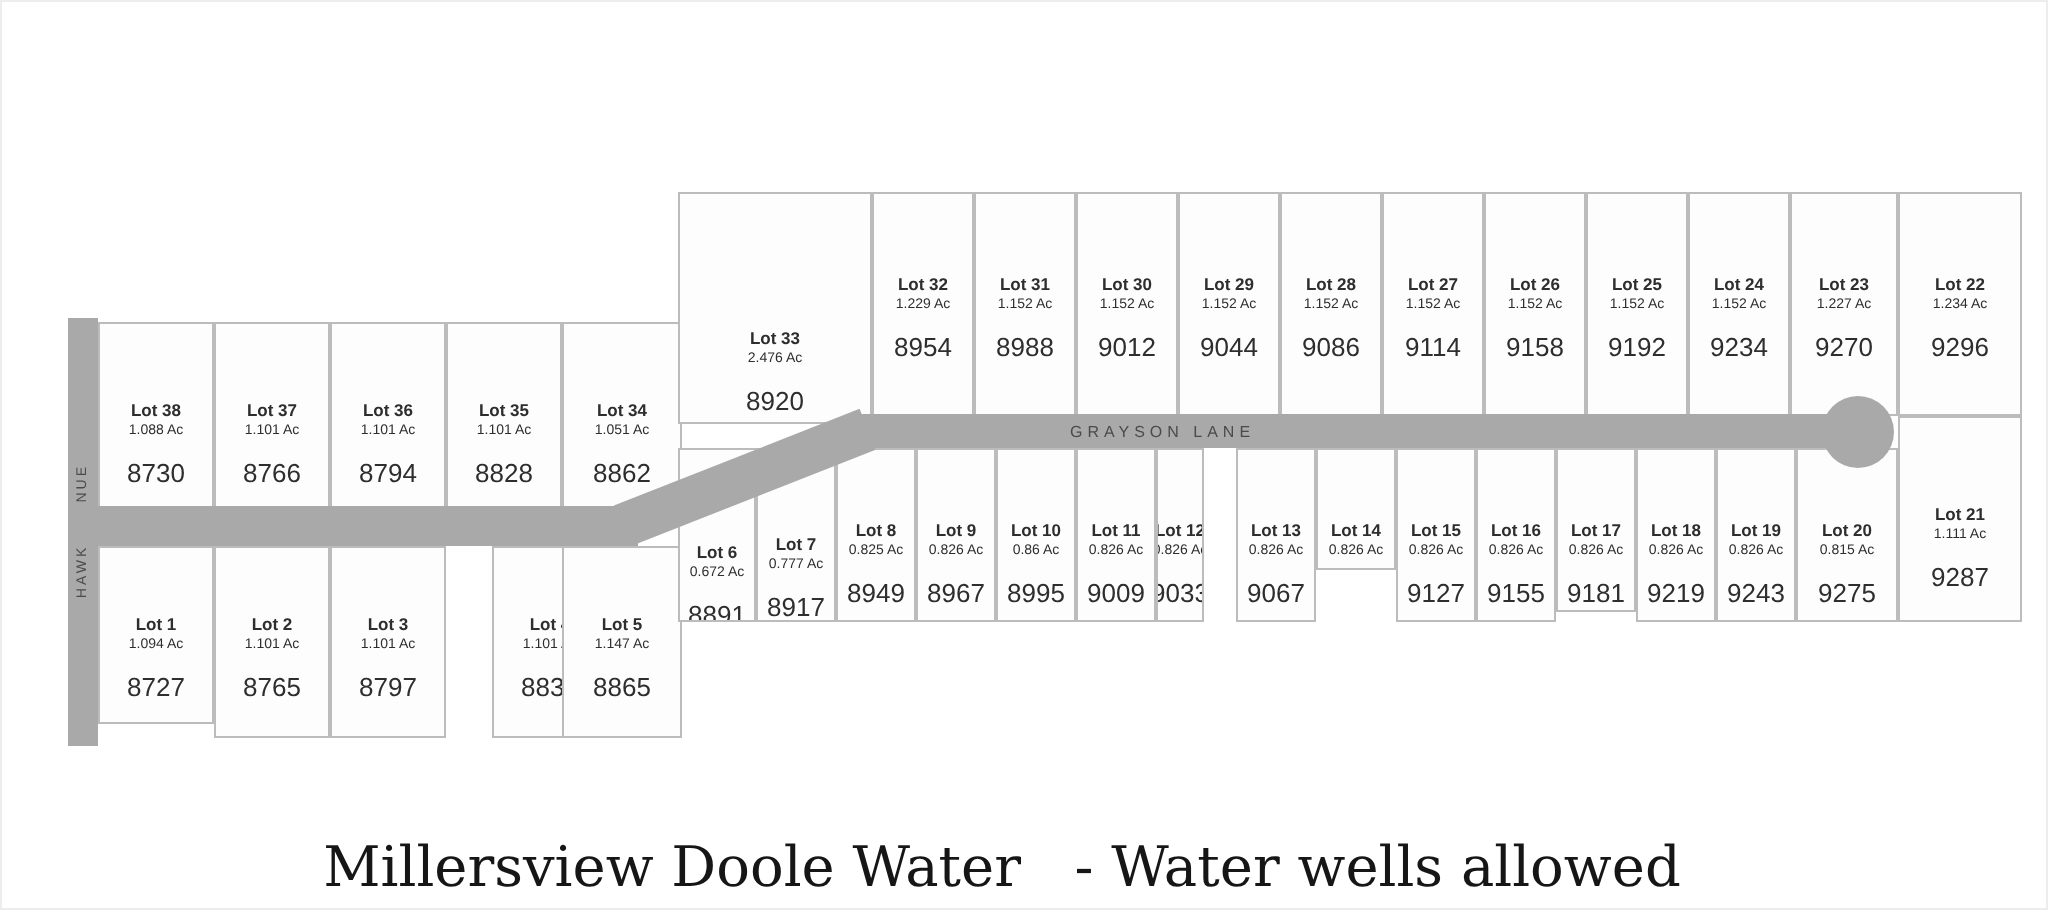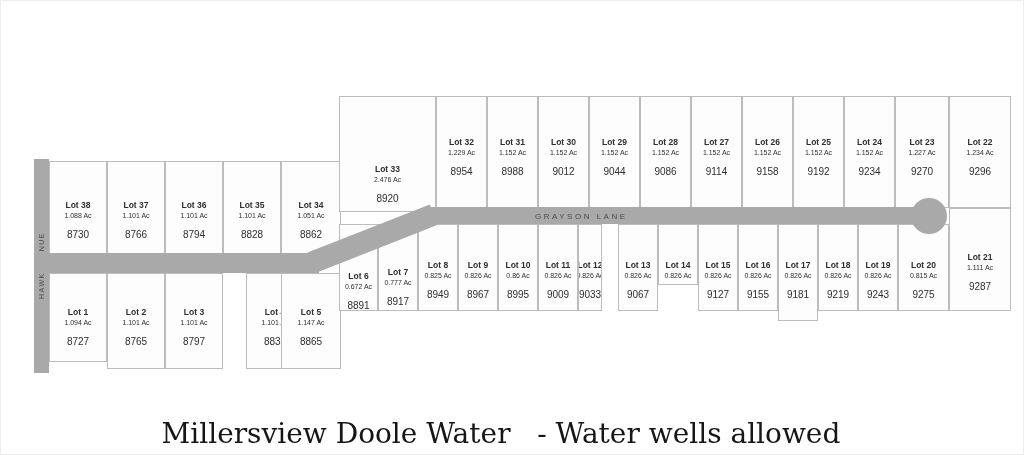--- a/index.html
+++ b/index.html
@@ -23,21 +23,21 @@
     border: 1px solid var(--lot_border, #bcbcbc);
     display: flex;
     flex-direction: column;
     align-items: center;
     text-align: center;
     color: var(--ink, #2e2e2e);
     overflow: hidden;
   }
   .lot-name { font-size: 8.5px; font-weight: 700; line-height: 1.35; white-space: nowrap; }
   .lot-ac   { font-size: 7px;   line-height: 1.35; white-space: nowrap; }
-  .lot-num  { font-size: 10px; margin-top: 8px; white-space: nowrap; }
+  .lot-num  { font-size: 13px; margin-top: 8px; white-space: nowrap; }
 
   
   .tl  { padding-top: 38px; }
   .bl  { padding-top: 33px; }
   .tr  { padding-top: 40px; }
   .br  { padding-top: 35px; }
   .l33 { padding-top: 67px; }
   .l6  { padding-top: 46px; }
   .l7  { padding-top: 42px; }
   .l21 { padding-top: 43px; }
@@ -253,21 +253,21 @@
       <div class="lot br" style="left: 697px; top: 223px; width: 40px; height: 87px;">
         <span class="lot-name">Lot 15</span>
         <span class="lot-ac">0.826 Ac</span>
         <span class="lot-num">9127</span>
       </div>
       <div class="lot br" style="left: 737px; top: 223px; width: 40px; height: 87px;">
         <span class="lot-name">Lot 16</span>
         <span class="lot-ac">0.826 Ac</span>
         <span class="lot-num">9155</span>
       </div>
-      <div class="lot br" style="left: 777px; top: 223px; width: 40px; height: 97px;">
+      <div class="lot br" style="left: 777px; top: 223px; width: 40px; height: 82px;">
         <span class="lot-name">Lot 17</span>
         <span class="lot-ac">0.826 Ac</span>
         <span class="lot-num">9181</span>
       </div>
       <div class="lot br" style="left: 817px; top: 223px; width: 40px; height: 87px;">
         <span class="lot-name">Lot 18</span>
         <span class="lot-ac">0.826 Ac</span>
         <span class="lot-num">9219</span>
       </div>
       <div class="lot br" style="left: 857px; top: 223px; width: 40px; height: 87px;">

